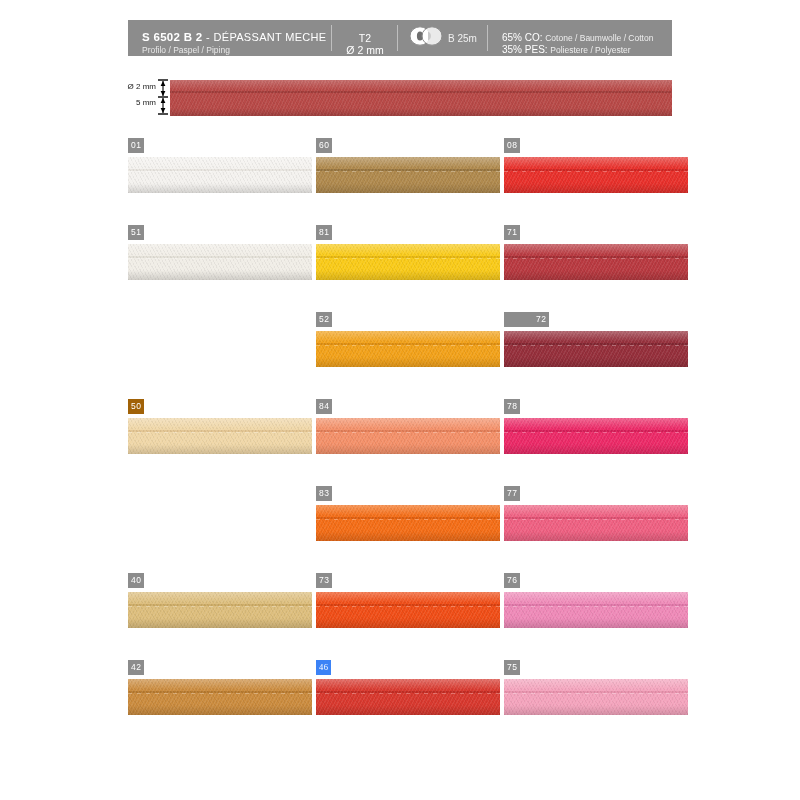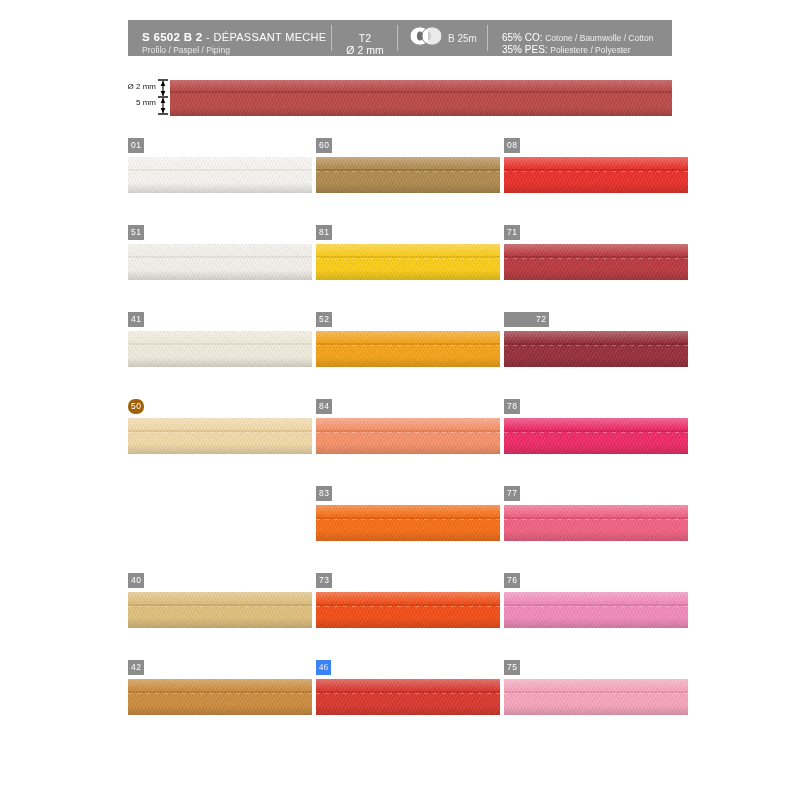--- a/index.html
+++ b/index.html
@@ -231,31 +231,20 @@
             <div class="r-body" style="background: rgb(185, 58, 65);"></div>
             <div class="r-hl"></div>
             <div class="r-seam" style="background: rgb(142, 35, 41);"></div>
             <div class="r-seam2"></div>
             <div class="r-tex"></div>
             <div class="r-sh"></div>
           </div>
         </div>
       </div>
       <div class="row">
-        <div class="cell c0">
-          <div class="badge" style="background: rgb(140, 140, 140);">41</div>
-          <div class="ribbon">
-            <div class="r-body" style="background: rgb(238, 233, 218);"></div>
-            <div class="r-hl"></div>
-            <div class="r-seam" style="background: rgb(215, 208, 188);"></div>
-            <div class="r-seam2"></div>
-            <div class="r-tex"></div>
-            <div class="r-sh"></div>
-          </div>
-        </div>
         <div class="cell c1">
           <div class="badge" style="background: rgb(140, 140, 140);">52</div>
           <div class="ribbon">
             <div class="r-body" style="background: rgb(242, 162, 27);"></div>
             <div class="r-hl"></div>
             <div class="r-seam" style="background: rgb(203, 124, 8);"></div>
             <div class="r-seam2"></div>
             <div class="r-tex"></div>
             <div class="r-sh"></div>
           </div>
@@ -267,21 +256,21 @@
             <div class="r-hl"></div>
             <div class="r-seam" style="background: rgb(110, 29, 39);"></div>
             <div class="r-seam2"></div>
             <div class="r-tex"></div>
             <div class="r-sh"></div>
           </div>
         </div>
       </div>
       <div class="row">
         <div class="cell c0">
-          <div class="badge" style="background: #a16207; border-radius: 7px;">50</div>
+          <div class="badge" style="background: #a16207;">50</div>
           <div class="ribbon">
             <div class="r-body" style="background: rgb(240, 215, 168);"></div>
             <div class="r-hl"></div>
             <div class="r-seam" style="background: rgb(214, 180, 123);"></div>
             <div class="r-seam2"></div>
             <div class="r-tex"></div>
             <div class="r-sh"></div>
           </div>
         </div>
         <div class="cell c1">

